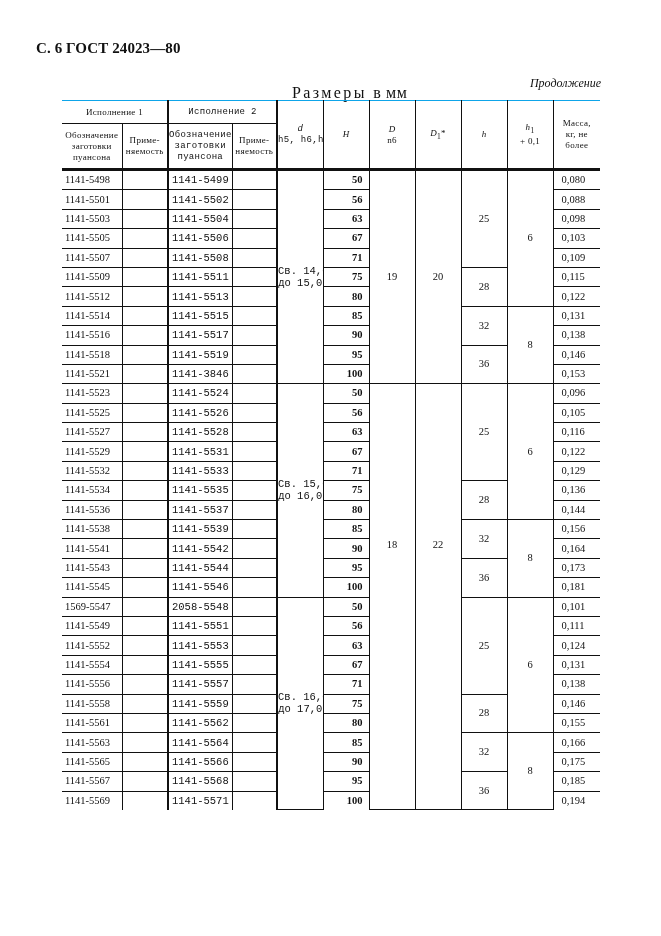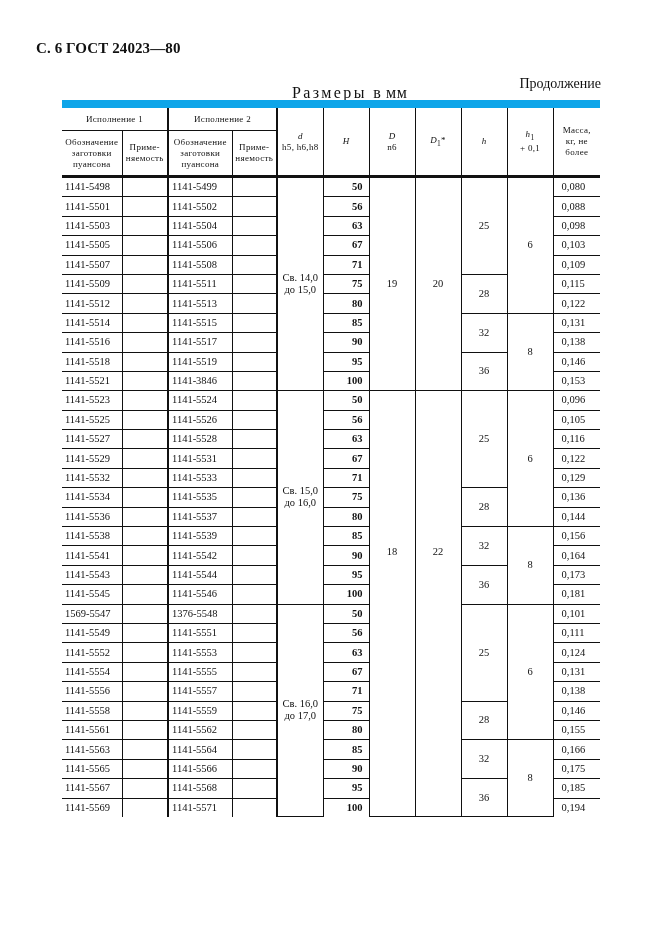--- a/index.html
+++ b/index.html
@@ -1,39 +1,39 @@
 <!DOCTYPE html>
 <html><head>
 <meta charset="utf-8">
 <style>
   html, body { margin: 0; padding: 0; background: #ffffff; }
   body { width: 661px; height: 936px; position: relative; overflow: hidden;
          font-family: "Liberation Serif", "DejaVu Serif", serif; color: #111; }
   .page-title { position: absolute; left: 36px; top: 40px; font-size: 15px; font-weight: bold; letter-spacing: 0.1px; }
-  .continuation { position: absolute; right: 60px; top: 76px; font-size: 14px; }
+  .continuation { position: absolute; right: 60px; top: 76px; font-size: 12px; font-style: italic; }
   .caption { position: absolute; left: 292px; top: 84px; font-size: 16px; letter-spacing: 2.4px; }
   .caption .unit { letter-spacing: 0.6px; }
 
   table.spec { position: absolute; left: 62px; top: 100px; border-collapse: collapse; table-layout: fixed; width: 538px; }
   table.spec col.c1 { width: 60px; } table.spec col.c2 { width: 46px; }
   table.spec col.c3 { width: 64px; } table.spec col.c4 { width: 45px; }
   table.spec col.c5 { width: 46px; } table.spec col.c6 { width: 46px; }
   table.spec col.c7 { width: 46px; } table.spec col.c8 { width: 46px; }
   table.spec col.c9 { width: 46px; } table.spec col.c10 { width: 46px; }
   table.spec col.c11 { width: 47px; }
 
   table.spec th, table.spec td { border: 1px solid #111; padding: 0; text-align: center; vertical-align: middle; overflow: hidden; white-space: nowrap; }
-  table.spec thead tr:first-child th { border-top: 8px solid #0ea5e9; text-align: center; }
+  table.spec thead tr:first-child th { border-top: 1px solid #0ea5e9; text-align: center; }
   table.spec thead th { font-weight: normal; font-size: 9px; line-height: 11px; letter-spacing: 0.3px; }
   table.spec thead tr.h1 th.grp { height: 22px; }
   table.spec thead tr.h2 th { height: 44px; }
   table.spec thead tr.h2 th, table.spec thead th.tall { border-bottom: 3px solid #111; }
   table.spec th:first-child, table.spec td:first-child { border-left: none; }
   table.spec th:last-child, table.spec td:last-child { border-right: none; font-family: Liberation Serif, serif; }
-  .thickL { border-left: 2px solid #111 !important; }
+  .thickL { border-left: 2px solid #111 !important; font-family: Liberation Mono, monospace; }
   .it { font-style: italic; }
   table.spec tbody td { height: 18.4px; font-size: 10.5px; line-height: 12px; }
   table.spec tbody tr:last-child td { border-bottom: none; }
   td.code { text-align: left !important; padding-left: 3px !important; }
   td.range { font-size: 10.5px; line-height: 12px; white-space: normal; }
   td.mass { text-align: left !important; padding-left: 8px !important; }
   td.H { text-align: right !important; padding-right: 6px !important; font-weight: bold; }
 </style>
 </head>
 <body>
@@ -279,21 +279,21 @@
         <td class="code">1141-5545</td>
         <td></td>
         <td class="code thickL">1141-5546</td>
         <td></td>
         <td class="H">100</td>
         <td class="mass">0,181</td>
       </tr>
       <tr>
         <td class="code">1569-5547</td>
         <td></td>
-        <td class="code thickL">1376-5548</td>
+        <td class="code thickL">2058-5548</td>
         <td></td>
         <td class="range thickL" rowspan="11"><span>Св. 16,0</span><br><span>до 17,0</span></td>
         <td class="H">50</td>
         <td rowspan="5">25</td>
         <td rowspan="7">6</td>
         <td class="mass">0,101</td>
       </tr>
       <tr>
         <td class="code">1141-5549</td>
         <td></td>

